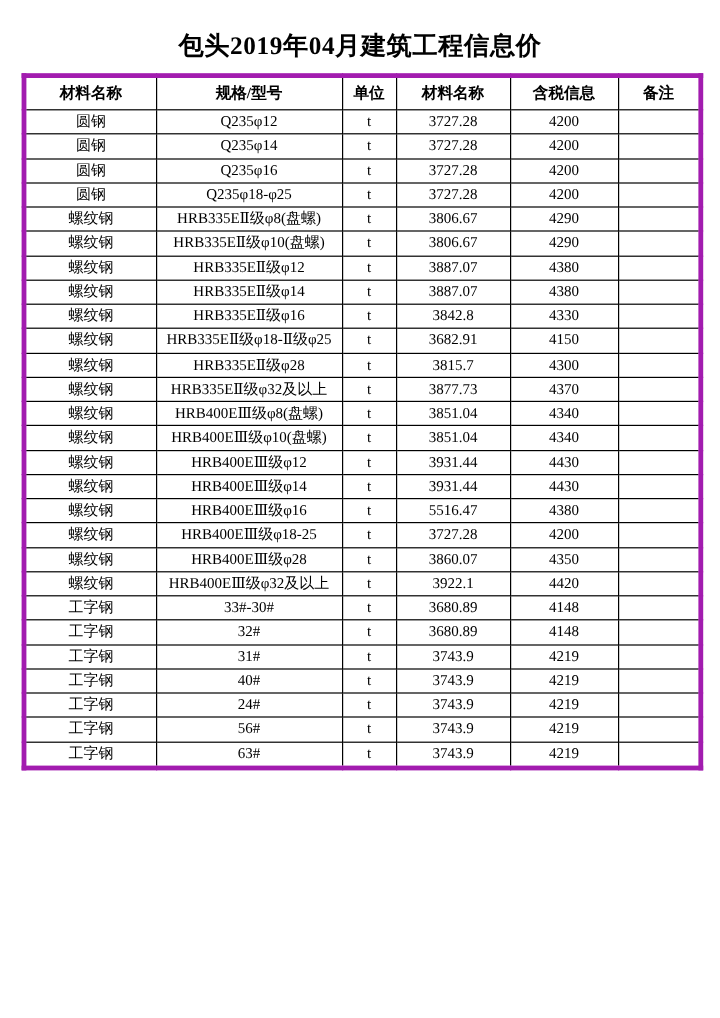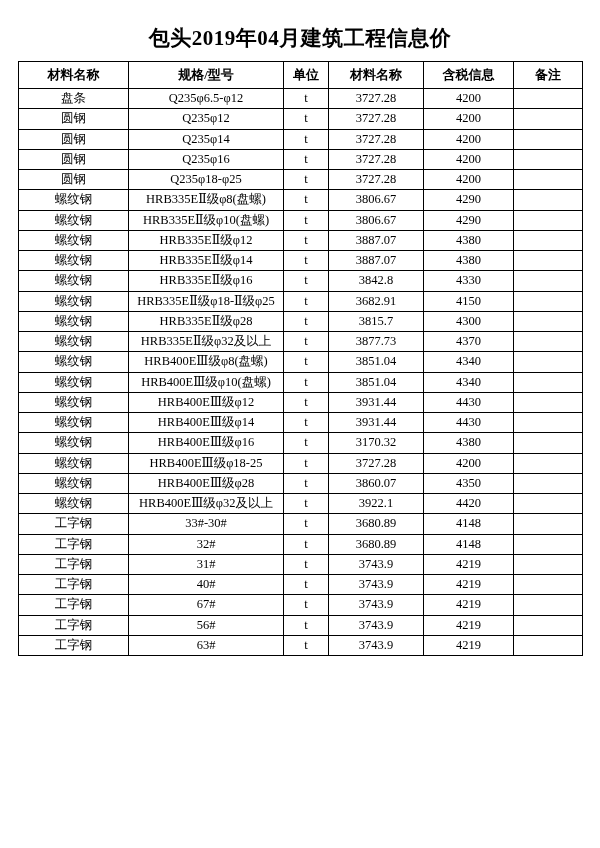--- a/index.html
+++ b/index.html
@@ -27,21 +27,21 @@
     font-weight: bold;
     letter-spacing: 0.5px;
     padding-top: 26px;
     padding-bottom: 10px;
     line-height: 1.2;
   }
   table.price-table {
     border-collapse: collapse;
     width: 564px;
     table-layout: fixed;
-    border: 1px solid #a21caf;
+    border: 4px solid #a21caf;
     padding-left: 29px;
   }
   table.price-table th,
   table.price-table td {
     border: 1px solid #000;
     text-align: center;
     vertical-align: middle;
     font-size: 12.5px;
     line-height: 1.22;
     padding: 2px 1px;
@@ -87,28 +87,20 @@
         <th>材料名称</th>
         <th>规格/型号</th>
         <th>单位</th>
         <th>材料名称</th>
         <th>含税信息</th>
         <th>备注</th>
       </tr>
     </thead>
     <tbody>
         <tr>
-          <td class="cell-name">盘条</td>
-          <td class="cell-spec">Q235φ6.5-φ12</td>
-          <td class="cell-unit">t</td>
-          <td class="cell-ex">3727.28</td>
-          <td class="cell-in">4200</td>
-          <td class="cell-note"></td>
-        </tr>
-        <tr>
           <td class="cell-name">圆钢</td>
           <td class="cell-spec">Q235φ12</td>
           <td class="cell-unit">t</td>
           <td class="cell-ex">3727.28</td>
           <td class="cell-in">4200</td>
           <td class="cell-note"></td>
         </tr>
         <tr>
           <td class="cell-name">圆钢</td>
           <td class="cell-spec">Q235φ14</td>
@@ -226,21 +218,21 @@
           <td class="cell-spec">HRB400EⅢ级φ14</td>
           <td class="cell-unit">t</td>
           <td class="cell-ex">3931.44</td>
           <td class="cell-in">4430</td>
           <td class="cell-note"></td>
         </tr>
         <tr>
           <td class="cell-name">螺纹钢</td>
           <td class="cell-spec">HRB400EⅢ级φ16</td>
           <td class="cell-unit">t</td>
-          <td class="cell-ex">3170.32</td>
+          <td class="cell-ex">5516.47</td>
           <td class="cell-in">4380</td>
           <td class="cell-note"></td>
         </tr>
         <tr>
           <td class="cell-name">螺纹钢</td>
           <td class="cell-spec">HRB400EⅢ级φ18-25</td>
           <td class="cell-unit">t</td>
           <td class="cell-ex">3727.28</td>
           <td class="cell-in">4200</td>
           <td class="cell-note"></td>
@@ -288,21 +280,21 @@
         <tr>
           <td class="cell-name">工字钢</td>
           <td class="cell-spec">40#</td>
           <td class="cell-unit">t</td>
           <td class="cell-ex">3743.9</td>
           <td class="cell-in">4219</td>
           <td class="cell-note"></td>
         </tr>
         <tr>
           <td class="cell-name">工字钢</td>
-          <td class="cell-spec">67#</td>
+          <td class="cell-spec">24#</td>
           <td class="cell-unit">t</td>
           <td class="cell-ex">3743.9</td>
           <td class="cell-in">4219</td>
           <td class="cell-note"></td>
         </tr>
         <tr>
           <td class="cell-name">工字钢</td>
           <td class="cell-spec">56#</td>
           <td class="cell-unit">t</td>
           <td class="cell-ex">3743.9</td>

